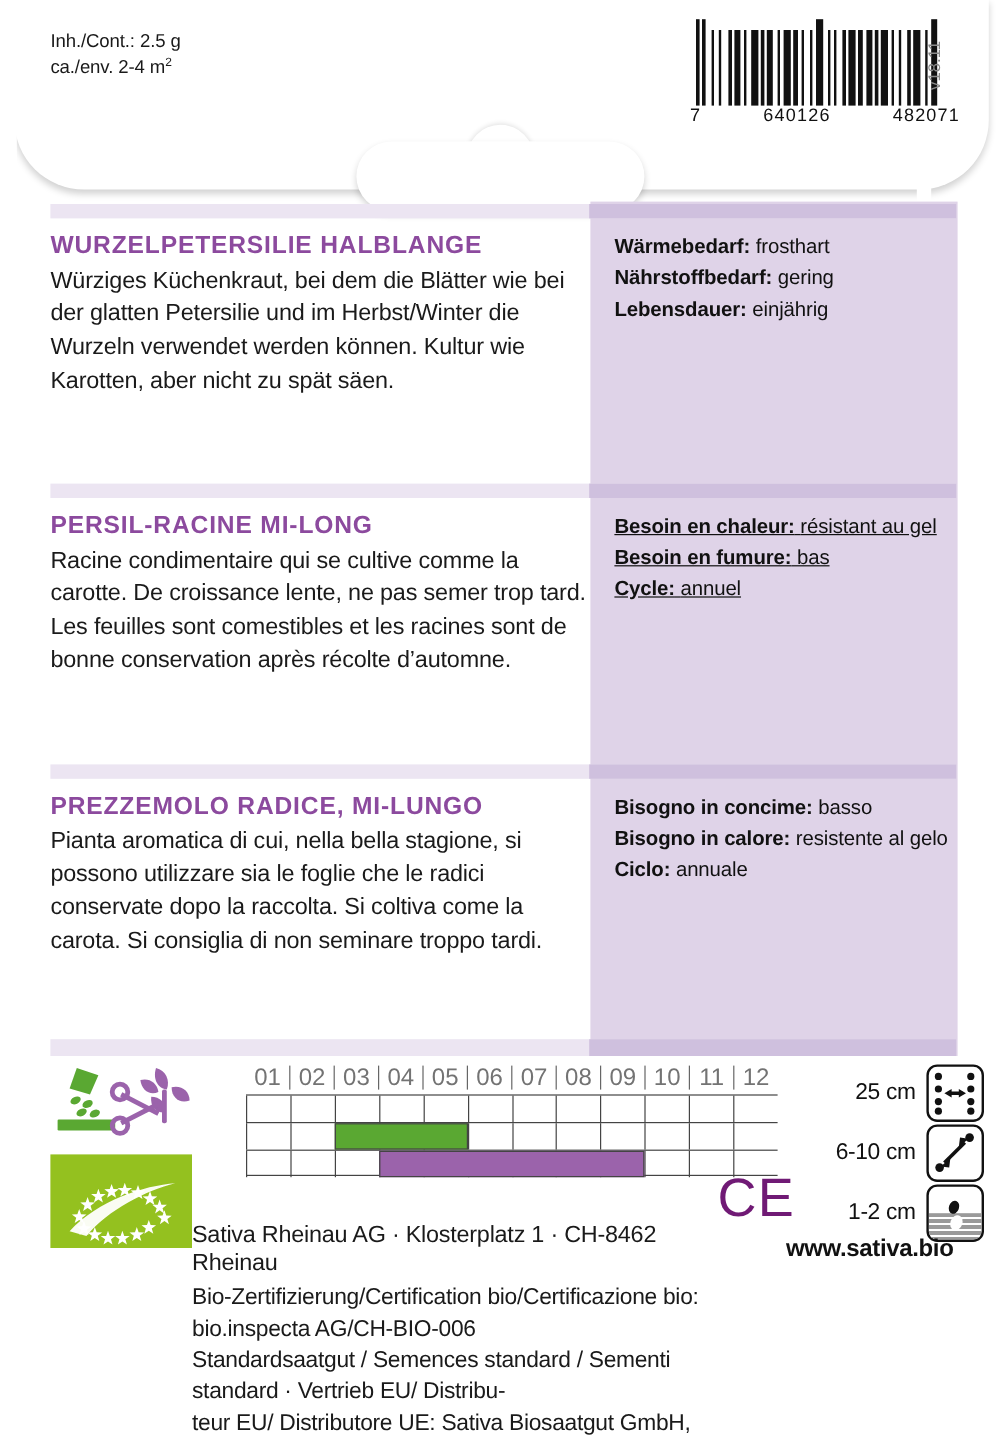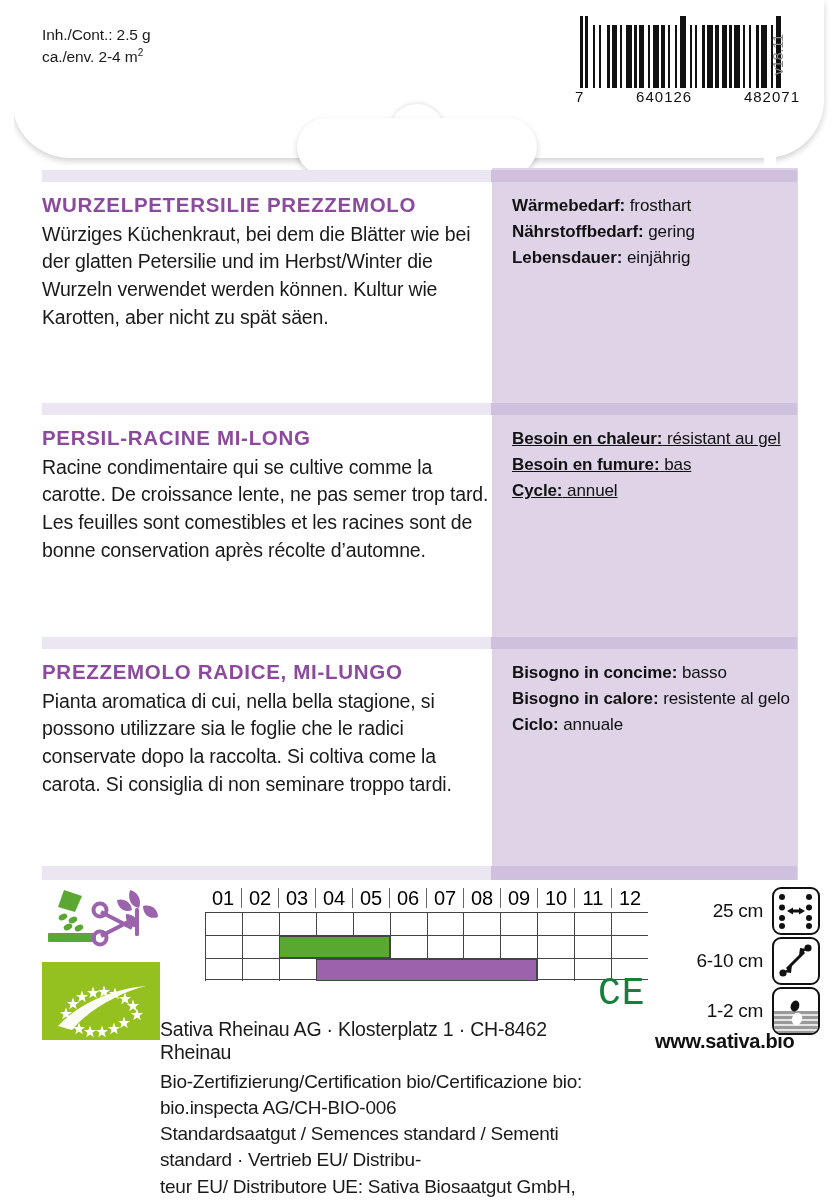--- a/index.html
+++ b/index.html
@@ -180,21 +180,21 @@
 
   
   .cal {
     position: absolute;
     left: 205px; top: 884px;
     width: 443px;
   }
   .cal-months {
     display: flex;
     font-size: 20px;
-    color: #000000;
+    color: #737373;
     height: 28px;
     align-items: center;
   }
   .cal-months span {
     flex: 1 1 0;
     text-align: center;
     border-left: 1.5px solid #666;
     line-height: 1;
   }
   .cal-months span:first-child { border-left: none; }
@@ -241,24 +241,24 @@
     font-size: 19.5px; color: #1a1a1a; line-height: 1.2; letter-spacing: -0.2px;
     margin: 0 0 4px 0;
   }
   .addr-small {
     font-size: 19px; color: #1a1a1a; line-height: 1.38; letter-spacing: -0.25px;
     margin: 0;
   }
   .ce-mark {
     position: absolute;
     left: 598px; top: 972px;
-    font-size: 38px;
-    color: #15803d;
+    font-size: 45px;
+    color: #701a75;
     letter-spacing: 1px;
-    font-family: Liberation Mono, monospace;
+    font-family: Liberation Sans, sans-serif;
   }
 
   
   .spec-list { position: absolute; left: 660px; top: 888px; width: 160px; }
   .spec-row {
     display: flex; align-items: center; justify-content: flex-end;
     height: 46px; margin-bottom: 4px;
   }
   .spec-label { font-size: 19px; color: #111; margin-right: 9px; letter-spacing: -0.3px; }
   .spec-box {
@@ -372,21 +372,21 @@
     </div>
     <div class="version-tag">v18.11</div>
   </div>
 
   <div class="purple-col"></div>
 
   <div class="divider" style="top:170px;">
       <div class="dk"></div>
     </div>
   <div class="lang-block" style="top:192px;">
-    <h2 class="lang-title">WURZELPETERSILIE PREZZEMOLO</h2>
+    <h2 class="lang-title">WURZELPETERSILIE HALBLANGE</h2>
     <p class="lang-body">Würziges Küchenkraut, bei dem die Blätter wie bei der glatten Petersilie und im Herbst/Winter die Wurzeln verwendet werden können. Kultur wie Karotten, aber nicht zu spät säen.</p>
   </div>
   <div class="facts" style="left:512px; top:193px;">
     <div><b>Wärmebedarf:</b> <span>frosthart</span></div>
     <div><b>Nährstoffbedarf:</b> <span>gering</span></div>
     <div><b>Lebensdauer:</b> <span>einjährig</span></div>
   </div>
 
   <div class="divider" style="top:403px;">
       <div class="dk"></div>

